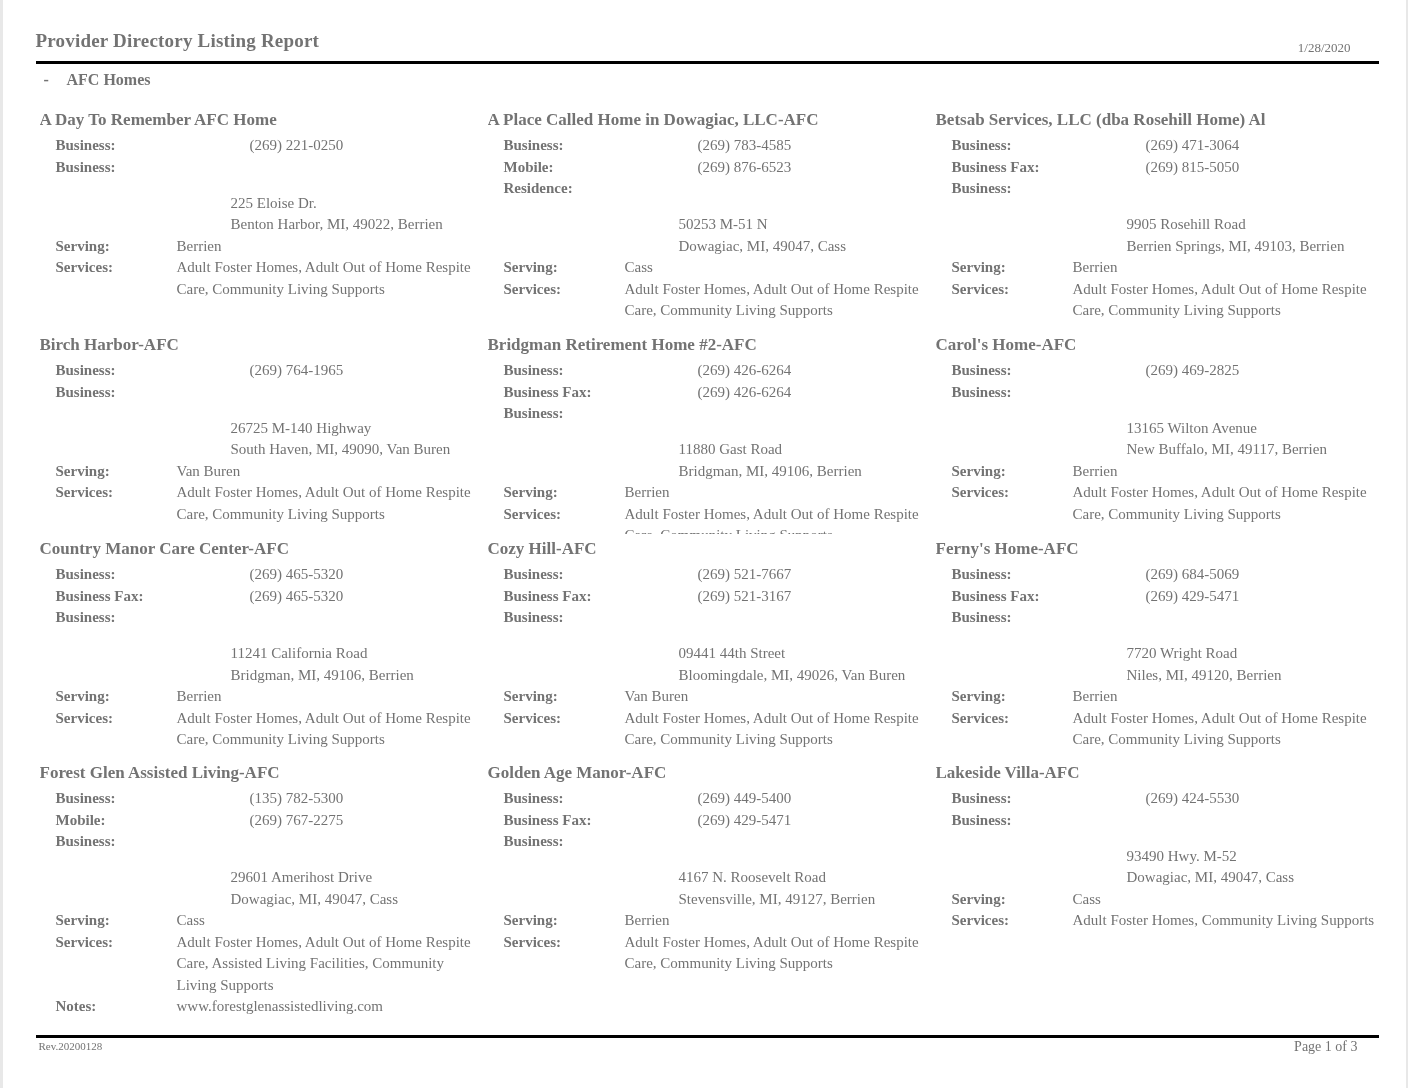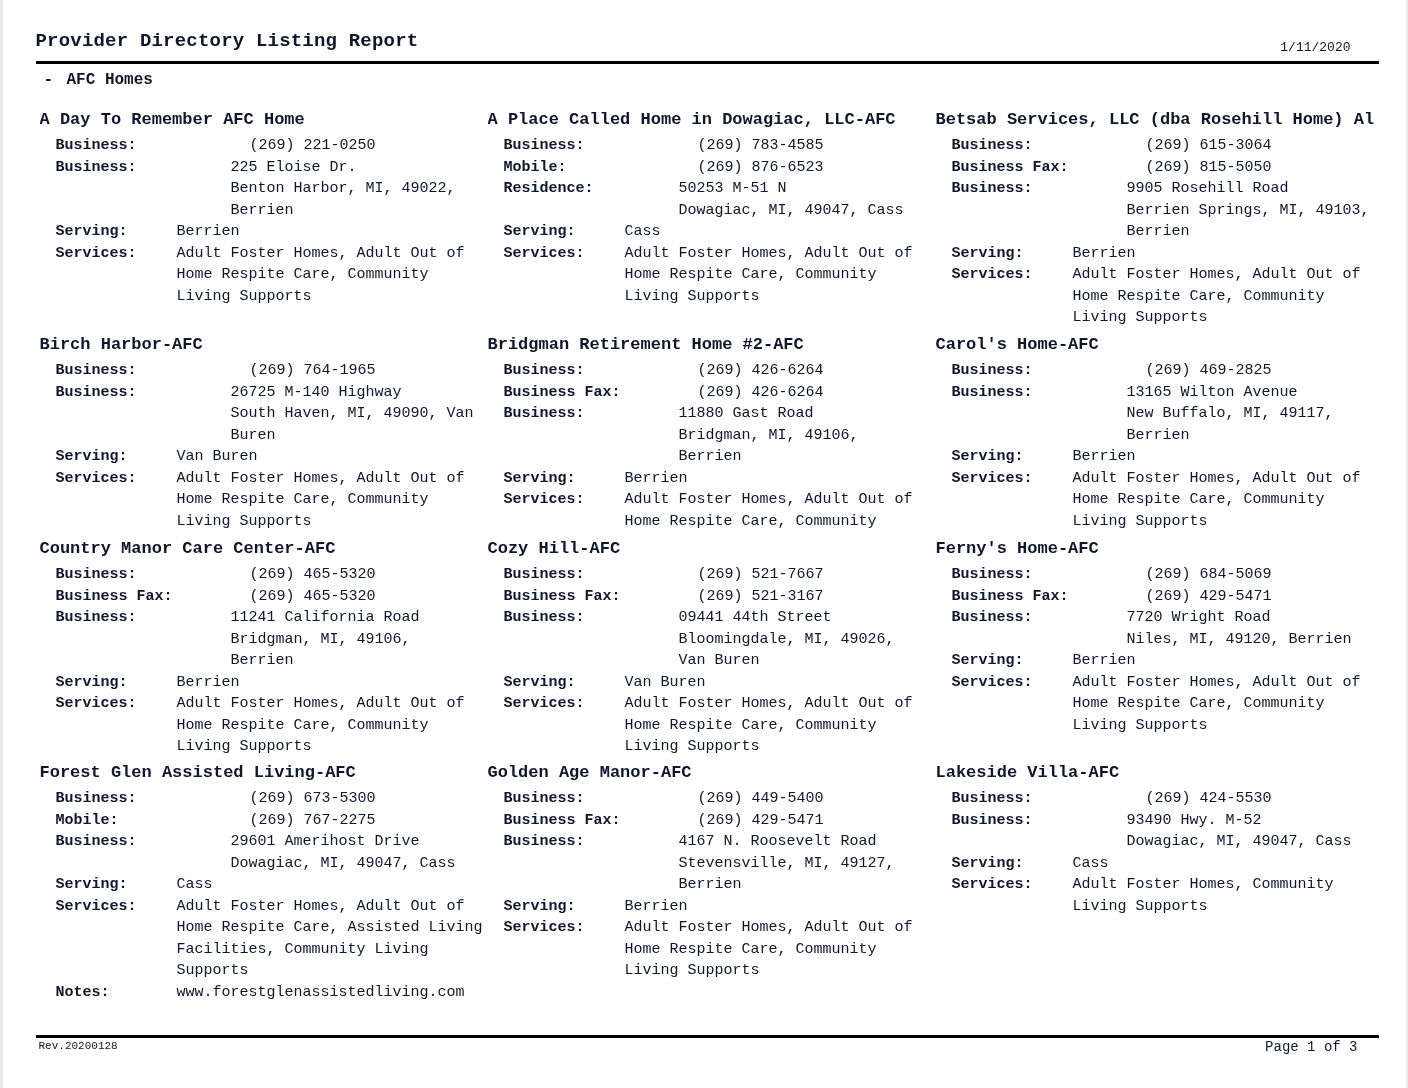--- a/index.html
+++ b/index.html
@@ -1,21 +1,21 @@
 <!DOCTYPE html>
 <html><head>
 <meta charset="utf-8">
 <style>
   html, body { margin:0; padding:0; background:#e8e8e8; }
   .page {
     position:relative;
     width:1403px; height:1088px;
     background:#ffffff;
-    color:#0f172a;
-    font-family:Liberation Mono, monospace;
+    color:#737373;
+    font-family:Liberation Serif, serif;
     overflow:hidden;
     margin:0 auto;
   }
   .report-title {
     position:absolute; left:33px; top:30px;
     font-size:19px; font-weight:bold; letter-spacing:0.2px;
     margin:0;
   }
   .report-date {
     position:absolute; right:55px; top:40px;
@@ -41,21 +41,21 @@
   .entry-title {
     font-size:17px; font-weight:bold;
     line-height:21px; margin:0 0 5px 0;
     white-space:nowrap; overflow:hidden;
   }
   .row { display:flex; font-size:15px; line-height:21.5px; padding-left:16px;gap:27px; }
   .row .label { font-weight:bold; flex:0 0 auto; }
   .row.phone .label, .row.address .label { width:148px; }
   .row.meta .label { width:87px; }
   .row.phone .value { padding-left:19px; white-space:nowrap; }
-  .row.address .value { width:250px; }
+  .row.address .value { width:250px;margin-top:36px; }
   .row.meta .value { width:332px;margin-left:7px; }
   .footer-rule {
     position:absolute; left:33px; top:1035px;
     width:1343px; height:3px; background:#000;
   }
   .footer-rev {
     position:absolute; left:36px; top:1040px;
     font-size:11px;
   }
   .footer-page {
@@ -63,21 +63,21 @@
     font-size:14px;
     margin-left:19px;
   }
 </style>
 </head>
 <body>
 
 <div class="page">
 
   <h1 class="report-title">Provider Directory Listing Report</h1>
-  <div class="report-date">1/11/2020</div>
+  <div class="report-date">1/28/2020</div>
   <div class="title-rule"></div>
 
   <div class="section-header">
     <span class="section-bullet">-</span><span class="section-label">AFC Homes</span>
   </div>
 
   <div class="providers-grid">
       <div class="entry">
         <h2 class="entry-title">A Day To Remember AFC Home</h2>
         <div class="row phone">
@@ -123,21 +123,21 @@
         </div>
         <div class="row meta">
           <span class="label">Services:</span>
           <span class="value">Adult Foster Homes, Adult Out of Home Respite Care, Community Living Supports</span>
         </div>
       </div>
       <div class="entry">
         <h2 class="entry-title">Betsab Services, LLC (dba Rosehill Home) Al</h2>
         <div class="row phone">
           <span class="label">Business:</span>
-          <span class="value">(269) 615-3064</span>
+          <span class="value">(269) 471-3064</span>
         </div>
         <div class="row phone">
           <span class="label">Business Fax:</span>
           <span class="value">(269) 815-5050</span>
         </div>
         <div class="row address">
           <span class="label">Business:</span>
           <span class="value">
             <div>9905 Rosehill Road</div>
             <div>Berrien Springs, MI, 49103, Berrien</div>
@@ -297,21 +297,21 @@
         </div>
         <div class="row meta">
           <span class="label">Services:</span>
           <span class="value">Adult Foster Homes, Adult Out of Home Respite Care, Community Living Supports</span>
         </div>
       </div>
       <div class="entry">
         <h2 class="entry-title">Forest Glen Assisted Living-AFC</h2>
         <div class="row phone">
           <span class="label">Business:</span>
-          <span class="value">(269) 673-5300</span>
+          <span class="value">(135) 782-5300</span>
         </div>
         <div class="row phone">
           <span class="label">Mobile:</span>
           <span class="value">(269) 767-2275</span>
         </div>
         <div class="row address">
           <span class="label">Business:</span>
           <span class="value">
             <div>29601 Amerihost Drive</div>
             <div>Dowagiac, MI, 49047, Cass</div>

